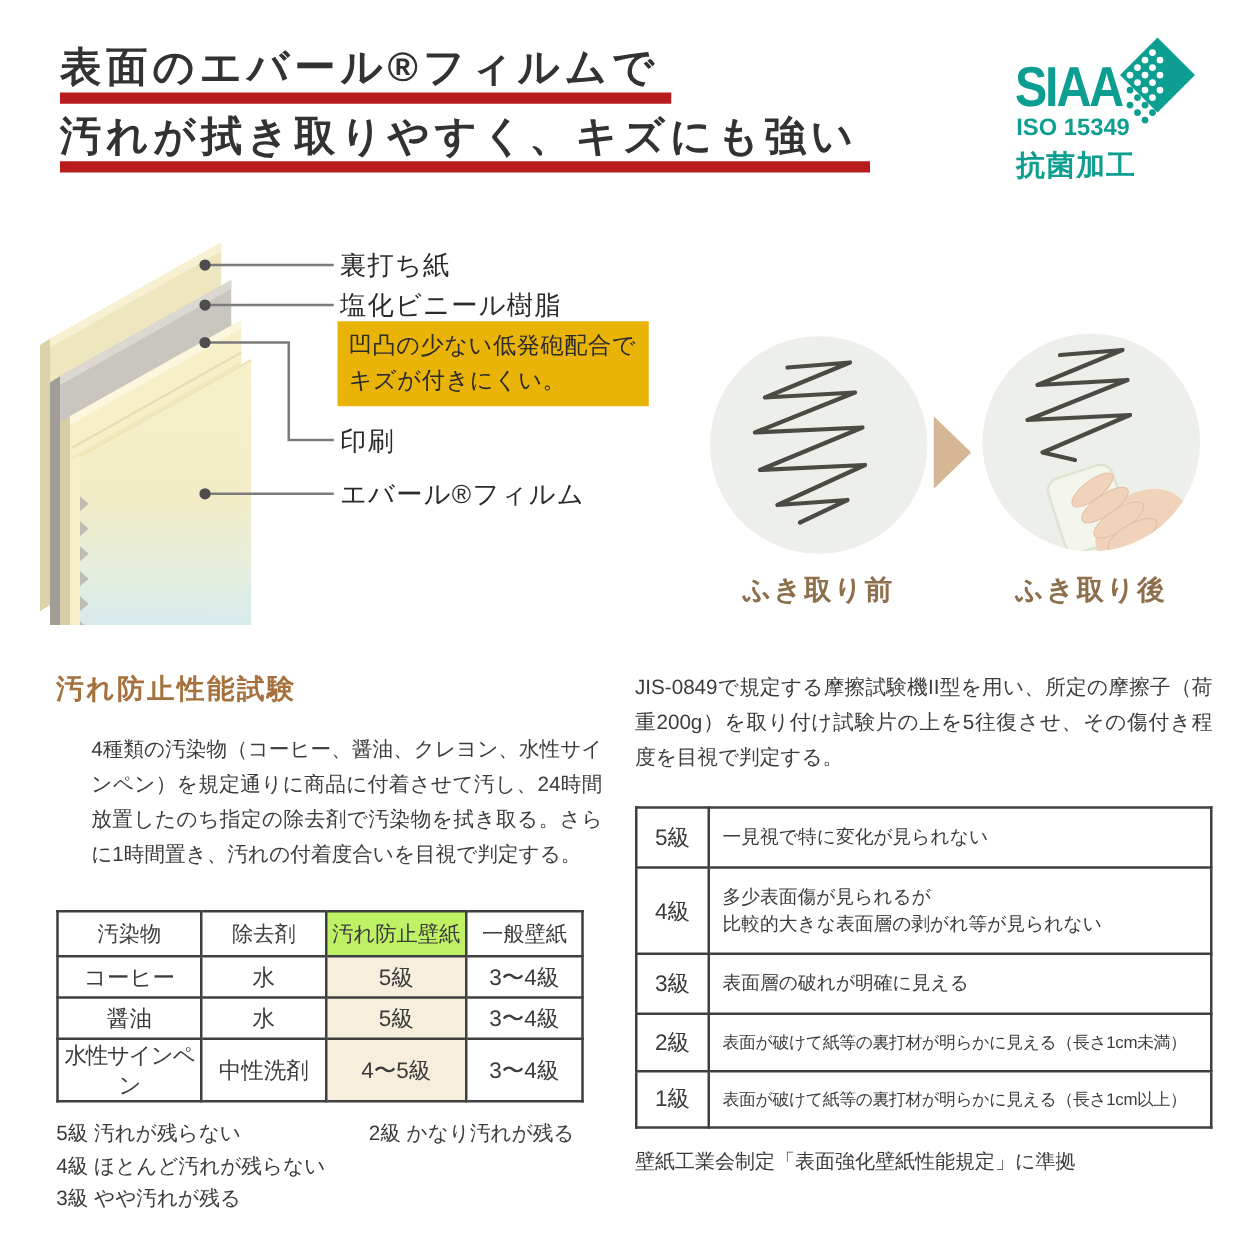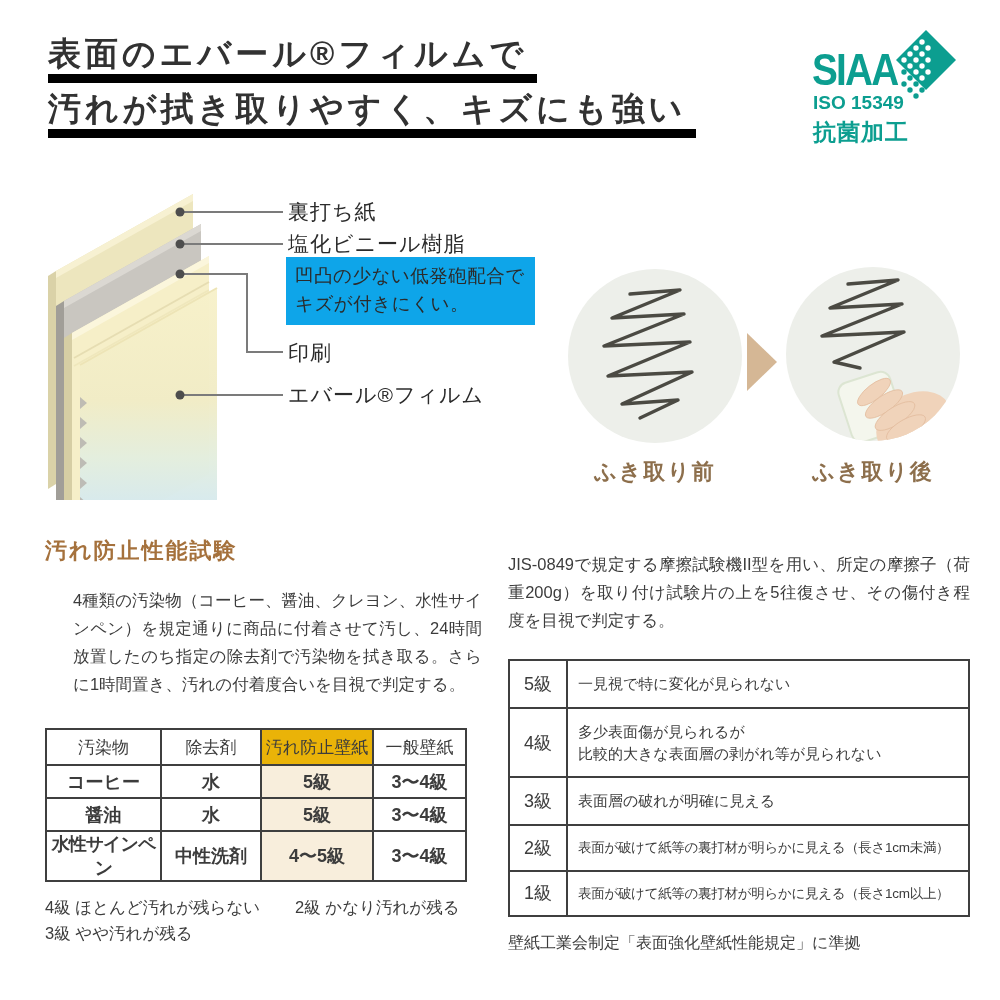--- a/index.html
+++ b/index.html
@@ -5,62 +5,62 @@
   * { margin:0; padding:0; box-sizing:border-box; }
   html,body { background:#ffffff; }
   body { font-family:"Liberation Sans","DejaVu Sans",sans-serif; }
   .canvas { position:relative; width:1000px; height:1000px; background:#fff; overflow:hidden; color:#3c3c3c; }
 
   
   .title-block { position:absolute; left:48px; top:36px; }
   .title-line { margin-bottom:8px; }
   .title-line .hl {
     display:inline-block; font-size:33px; font-weight:bold; color:#323232;
-    letter-spacing:4px; line-height:1.12; border-bottom:9px solid #000000; padding:0 10px 1px 0;
+    letter-spacing:4px; line-height:1.12; border-bottom:9px solid #b91c1c; padding:0 10px 1px 0;
   }
 
   
   .siaa { position:absolute; left:800px; top:28px; width:170px; height:128px; color:#0c9e90; }
   .siaa-diamond { position:absolute; left:86px; top:0; }
   .siaa-brand { position:absolute; left:12px; top:16px; font-size:45px; font-weight:bold; letter-spacing:-2px; transform:scaleX(.86); transform-origin:left center; }
   .siaa-iso   { position:absolute; left:13px; top:64px; font-size:19px; font-weight:bold; }
   .siaa-label { position:absolute; left:13px; top:89px; font-size:23px; font-weight:bold; letter-spacing:1px; }
 
   
-  .diagram { position:absolute; left:40px; top:182px; width:545px; height:318px; }
+  .diagram { position:absolute; left:24px; top:182px; width:545px; height:318px; }
   .diagram svg { position:absolute; left:0; top:0; }
   .layer-lbl { position:absolute; font-size:21px; color:#2b2b2b; letter-spacing:1px; white-space:nowrap; }
   .lbl1 { left:248px; top:16px; }
   .lbl2 { left:248px; top:48px;text-align:right; }
-  .low-foam-note { position:absolute; left:246px; top:75px; background:#0ea5e9; padding:5px 10px 7px 9px; font-size:18.5px; line-height:1.5; color:#2b2b2b; letter-spacing:.5px; white-space:nowrap; }
+  .low-foam-note { position:absolute; left:246px; top:75px; background:#eab308; padding:5px 10px 7px 9px; font-size:18.5px; line-height:1.5; color:#2b2b2b; letter-spacing:.5px; white-space:nowrap; }
   .lbl4 { left:248px; top:157px; }
   .lbl5 { left:248px; top:199px; }
 
   
   .wipe { position:absolute; left:552px; top:256px; width:425px; height:238px; }
   .wipe svg { position:absolute; left:0; top:0; }
   .wipe-label { position:absolute; top:201px; width:186px; text-align:center; font-size:22px; font-weight:bold; color:#8d6f4c; letter-spacing:2px; }
   .wipe-label.before { left:10px; }
   .wipe-label.after  { left:228px; }
 
   
   .col { position:absolute; top:536px; }
   .left-col  { left:45px;  width:437px; }
   .right-col { left:508px; width:462px; }
   .section-heading { font-size:22px; font-weight:bold; color:#a5713c; letter-spacing:2px; margin-bottom:20px; }
   .section-desc { font-size:16.5px; line-height:1.7; text-align:justify; color:#3c3c3c; overflow:hidden; }
   .left-col .section-desc  { height:142px;margin-left:28px; }
-  .right-col .section-desc { height:84px; margin-bottom:25px;margin-top:14px; }
+  .right-col .section-desc { height:84px; margin-bottom:25px; }
 
   table { border-collapse:collapse; table-layout:fixed; }
   .stain-table { width:420px; }
-  .stain-table th, .stain-table td { border:2px solid #3f3f3f; text-align:center; vertical-align:middle;font-weight:bold; }
+  .stain-table th, .stain-table td { border:2px solid #3f3f3f; text-align:center; vertical-align:middle; }
   .stain-table th { height:36px; font-size:17px; font-weight:normal; }
   .stain-table td { height:33px; font-size:18px; }
-  .hl-head { background:#eab308; }
+  .hl-head { background:#bef264; }
   .hl-cell { background:#f8eedc; }
   .cell-narrow { font-size:14px; letter-spacing:-1px; }
 
   .legend { display:flex; margin-top:12px; font-size:16.5px; line-height:1.58; color:#3c3c3c; }
   .legend .c1 { width:250px; }
 
   .grade-table { width:462px; }
   .grade-table td { border:2px solid #3f3f3f; vertical-align:middle; }
   .grade-table .grade { width:58px; text-align:center; font-size:18px; }
   .grade-table .desc { padding:12px 10px; font-size:15px; line-height:1.45; white-space:pre-line; }
@@ -237,20 +237,21 @@
         <tr>
           <td class="cell-narrow">水性サインペン</td>
           <td>中性洗剤</td>
           <td class="hl-cell">4〜5級</td>
           <td>3〜4級</td>
         </tr>
       </tbody>
     </table>
     <div class="legend">
       <div class="c1">
+        <div>5級 汚れが残らない</div>
         <div>4級 ほとんど汚れが残らない</div>
         <div>3級 やや汚れが残る</div>
       </div>
       <div class="c2">
         <div>2級 かなり汚れが残る</div>
       </div>
     </div>
   </section>
 
   <section class="col right-col">

